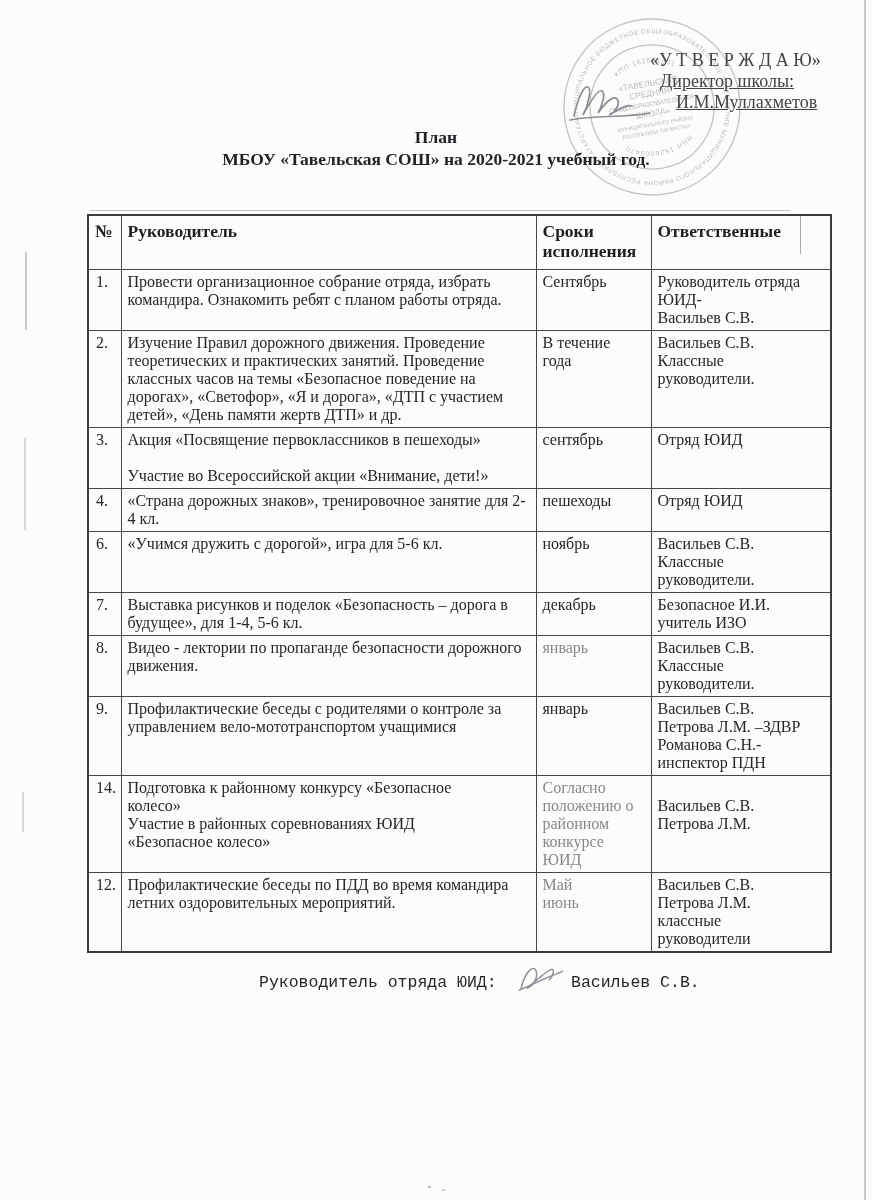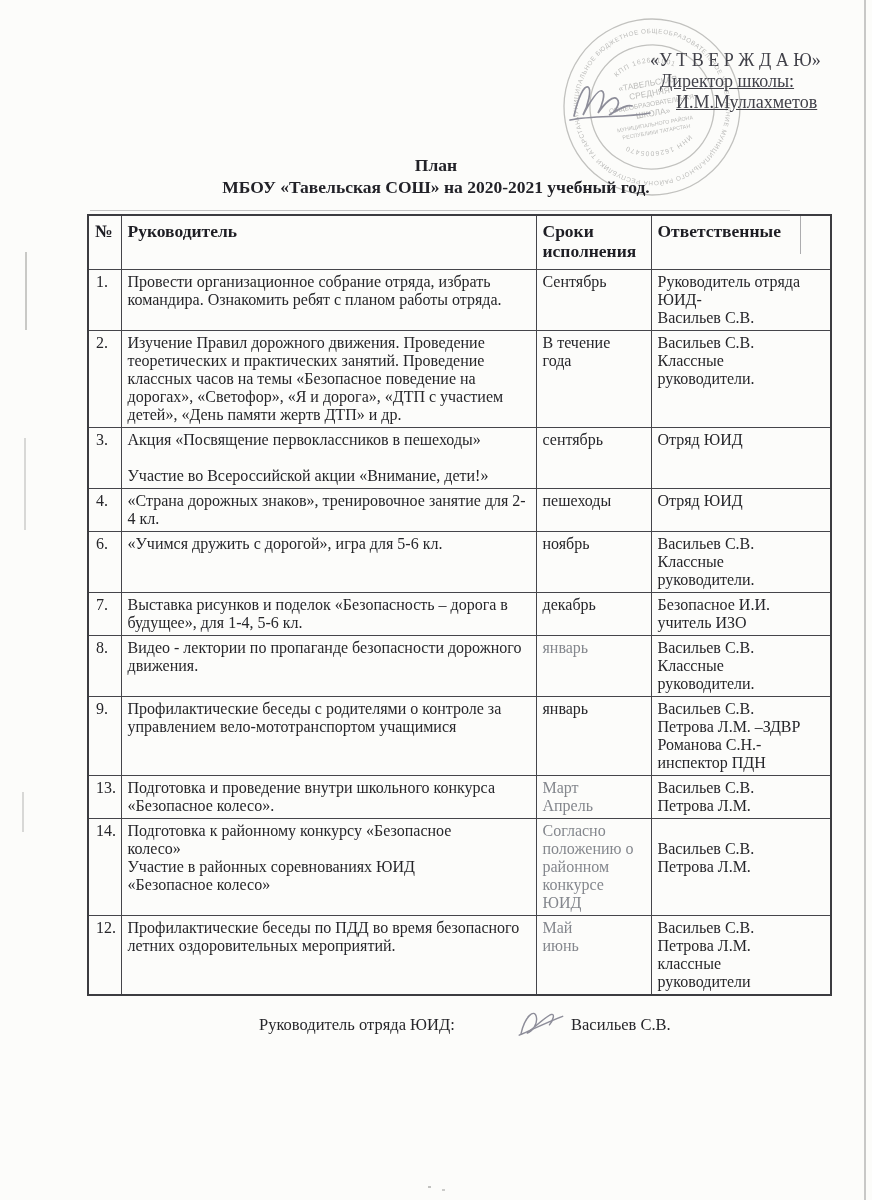--- a/index.html
+++ b/index.html
@@ -15,33 +15,33 @@
   .stamp circle{fill:none;stroke:#b5b5b2;stroke-width:1.3;}
   .stamp text{fill:#aeaeac;font-family:"Liberation Sans","DejaVu Sans",sans-serif;}
   
   .approval{position:absolute;top:50px;left:650px;z-index:3;font-size:18px;line-height:21px;color:#42424a;}
   .approval .l2{padding-left:10px;text-decoration:underline;}
   .approval .l3{padding-left:26px;text-decoration:underline;}
   .dir-sign{position:absolute;top:76px;left:566px;width:104px;height:52px;z-index:4;}
   .dir-sign path{fill:none;stroke:#8d8d99;stroke-width:1.7;stroke-linecap:round;}
   
   .title{position:absolute;top:126px;left:6px;width:860px;text-align:center;
-         font-weight:bold;font-size:17.5px;line-height:22px;color:#222228;z-index:2;margin-top:28px;}
+         font-weight:bold;font-size:17.5px;line-height:22px;color:#222228;z-index:2;}
   
   .content{position:absolute;top:214px;left:87px;z-index:2;}
   table{border-collapse:collapse;table-layout:fixed;width:743px;border:2px solid #3c3c40;}
   th,td{border:1px solid #45454a;vertical-align:top;padding:3px 4px 3px 6px;}
   th{text-align:left;font-size:17.5px;font-weight:bold;line-height:20px;padding-top:5px;padding-bottom:8px;color:#1e1e24;}
   td{font-size:16px;line-height:18px;white-space:pre-line;}
   td.c-num{padding-left:7px;}
   td.faded{color:#84878d;}
   .header-artifact{position:absolute;left:713px;top:2px;width:1px;height:38px;background:#6a6a70;opacity:.55;}
   
   .footer{margin:16px 0 0 172px;font-size:16.5px;line-height:23px;color:#26262a;}
-  .sig-row{display:flex;align-items:center;height:25px;}
+  .sig-row{display:flex;align-items:flex-end;height:25px;font-family:Liberation Mono, monospace;}
   .sig-label{width:256px;}
   .sig-svg{width:58px;height:34px;margin:-6px 0 0 -4px;flex:none;}
   .sig-svg path{fill:none;stroke:#8d8d99;stroke-width:1.5;stroke-linecap:round;}
   .sig-name{margin-left:2px;}
   
   .scan-edge-right{position:absolute;top:0;left:864px;width:2px;height:1200px;background:#9d9d9d;opacity:.55;}
   .pre-table-line{position:absolute;top:210px;left:90px;width:700px;height:1px;background:#55555a;opacity:.35;}
   .margin-mark{position:absolute;width:2px;background:#c9c9c6;}
   .m1{top:252px;left:25px;height:78px;}
   .m2{top:438px;left:24px;height:92px;opacity:.7;}
@@ -170,41 +170,33 @@
           <tr>
       <td class="c-num">9.</td>
       <td class="c-act">Профилактические беседы с родителями о контроле за управлением вело-мототранспортом учащимися</td>
       <td class="c-time">январь</td>
       <td class="c-resp">Васильев С.В.
 Петрова Л.М. –ЗДВР
 Романова С.Н.-
 инспектор ПДН</td>
     </tr>
           <tr>
-      <td class="c-num">13.</td>
-      <td class="c-act">Подготовка и проведение внутри школьного конкурса «Безопасное колесо».</td>
-      <td class="c-time faded">Март
-Апрель</td>
-      <td class="c-resp">Васильев С.В.
-Петрова Л.М.</td>
-    </tr>
-          <tr>
       <td class="c-num">14.</td>
       <td class="c-act">Подготовка к районному конкурсу «Безопасное
 колесо»
 Участие в  районных соревнованиях  ЮИД
 «Безопасное колесо»</td>
       <td class="c-time faded">Согласно положению о районном конкурсе ЮИД</td>
       <td class="c-resp">
 Васильев С.В.
 Петрова Л.М.</td>
     </tr>
           <tr>
       <td class="c-num">12.</td>
-      <td class="c-act">Профилактические беседы по ПДД во время безопасного летних оздоровительных мероприятий.</td>
+      <td class="c-act">Профилактические беседы по ПДД во время командира летних оздоровительных мероприятий.</td>
       <td class="c-time faded">Май
 июнь</td>
       <td class="c-resp">Васильев С.В.
 Петрова Л.М.
 классные
 руководители</td>
     </tr>
         </tbody>
     </table>
     <div class="header-artifact"></div>

